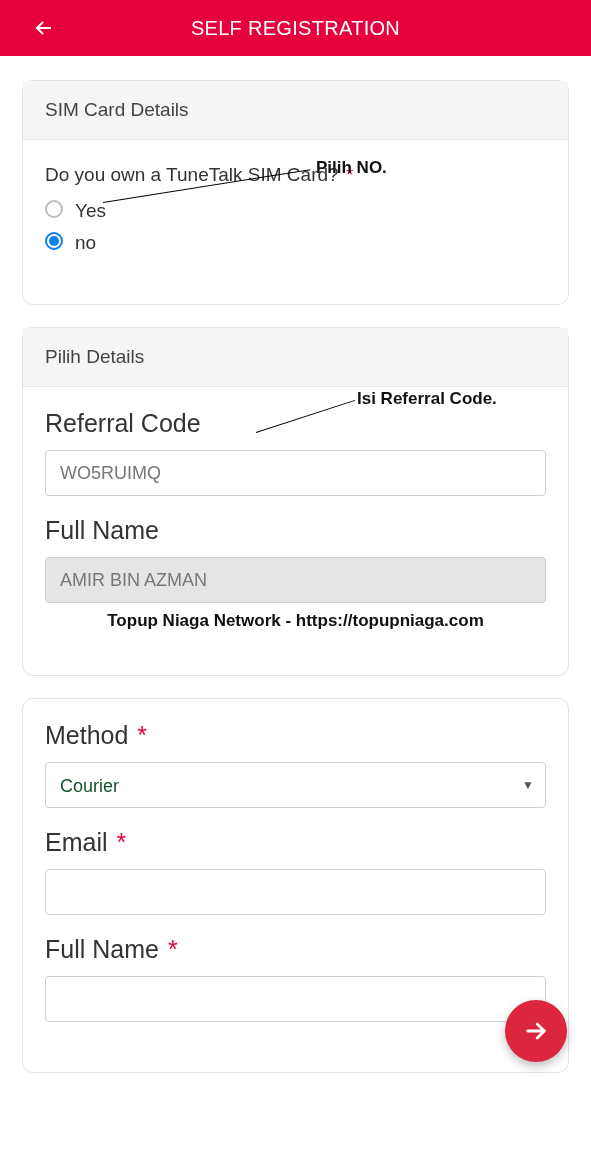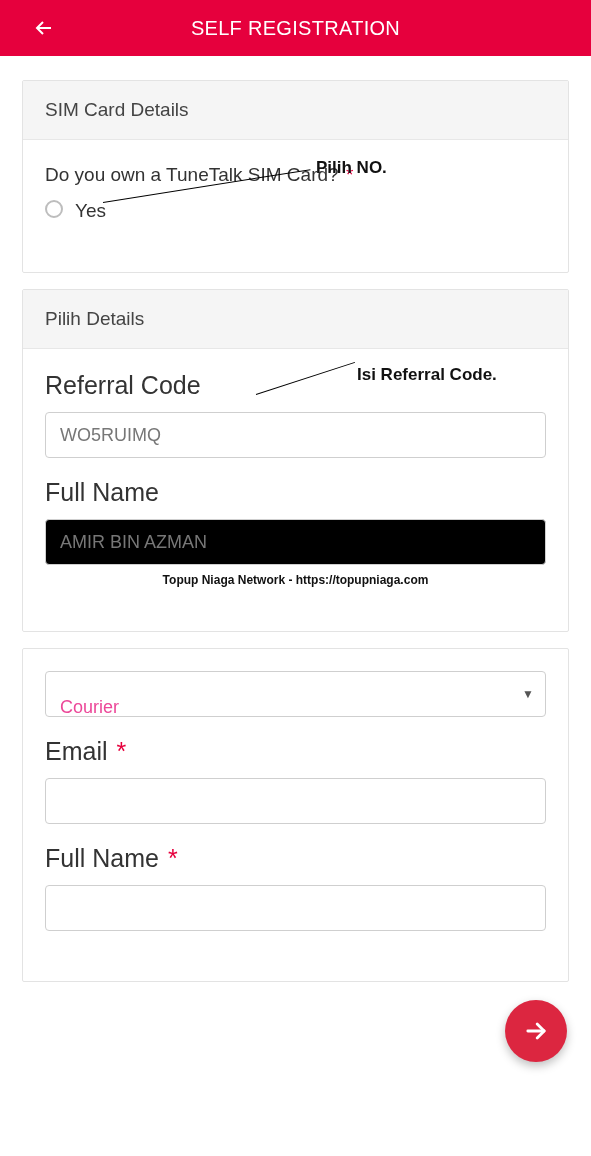--- a/index.html
+++ b/index.html
@@ -30,23 +30,23 @@
     font-size: 20px;
     font-weight: 500;
     letter-spacing: 0.3px;
     position: absolute;
     left: 50%;
     transform: translateX(-50%);
   }
   .content { padding: 24px 22px 0 22px; }
   .card {
     border: 1px solid #e3e3e3;
-    border-radius: 2px;
+    border-radius: 11px;
     background: #fff;
-    margin-bottom: 16px;
+    margin-bottom: 22px;
   }
   .card-header {
     background: #f5f5f5;
     border-bottom: 1px solid #e7e7e7;
     padding: 18px 22px;
     font-size: 19px;
     color: #444;
   }
   .card-body { padding: 22px 22px 30px 22px; position: relative; }
   .card-body.sim { padding: 24px 22px 40px 22px; }
@@ -110,68 +110,68 @@
     width: 100%;
     height: 46px;
     border: 1px solid #cfcfcf;
     border-radius: 4px;
     padding: 8px 14px;
     font-size: 18px;
     color: #6d6d6d;
     background: #fff;
   }
   .form-input.filled { color: #777; }
-  .form-input.readonly { background: #000000; color: #777; }
+  .form-input.readonly { background: #e5e5e5; color: #777; }
   .annot-line2 {
     position: absolute;
     top: 45px;
     left: 233px;
     width: 104px;
     height: 1px;
     background: #000;
     transform-origin: left center;
     transform: rotate(-18deg);
     z-index: 2;
   }
   .annot-text2 {
     position: absolute;
-    top: 16px;
+    top: 2px;
     left: 334px;
     font-weight: 700;
     font-size: 17px;
     color: #111;
     z-index: 2;
   }
   .watermark {
     text-align: center;
     font-weight: 700;
-    font-size: 12px;
+    font-size: 17px;
     color: #111;
     margin-top: -2px;
     margin-bottom: 14px;
   }
   .select-wrap { position: relative; }
   .select-wrap::after {
     content: "▼";
     position: absolute;
     right: 12px;
     top: 50%;
     transform: translateY(-50%);
     color: #555;
     font-size: 12px;
     pointer-events: none;
   }
   .form-select {
     width: 100%;
     height: 46px;
     border: 1px solid #cfcfcf;
     border-radius: 4px;
-    padding: 12px 14px;
+    padding: 0 14px;
     font-size: 18px;
-    color: #ec4899;
+    color: #14532d;
     background: #fff;
     appearance: none;
   }
   .fab {
     position: absolute;
     right: 24px;
     bottom: 94px;
     width: 62px;
     height: 62px;
     background: #dc2640;
@@ -204,20 +204,26 @@
     <div class="card-header">SIM Card Details</div>
     <div class="card-body sim">
       <div class="question">
         <span>Do you own a TuneTalk SIM Card?</span>
         <span class="required">*</span>
       </div>
       <div class="radio-row">
         <span class="radio-outer"></span>
         <span class="radio-label">Yes</span>
       </div>
+      <div class="radio-row">
+        <span class="radio-outer selected">
+            <span class="radio-dot"></span>
+          </span>
+        <span class="radio-label">no</span>
+      </div>
       <div class="annot-line"></div>
       <div class="annot-text">Pilih NO.</div>
     </div>
   </div>
 
   <div class="card">
     <div class="card-header">Pilih Details</div>
     <div class="card-body">
       <div class="annot-line2"></div>
       <div class="annot-text2">Isi Referral Code.</div>
@@ -230,20 +236,24 @@
         <input class="form-input readonly" readonly="" value="AMIR BIN AZMAN" style="">
       </div>
       <div class="watermark">Topup Niaga Network - https://topupniaga.com</div>
     </div>
   </div>
 
   <div class="card">
     <div class="card-body">
 
       <div class="form-group">
+        <label class="form-label">
+          <span>Method</span>
+          <span class="required">*</span>
+        </label>
         <div class="select-wrap">
           <div class="form-select" style="line-height:46px;">Courier</div>
         </div>
       </div>
 
       <div class="form-group">
         <label class="form-label">
           <span>Email</span>
           <span class="required">*</span>
         </label>

